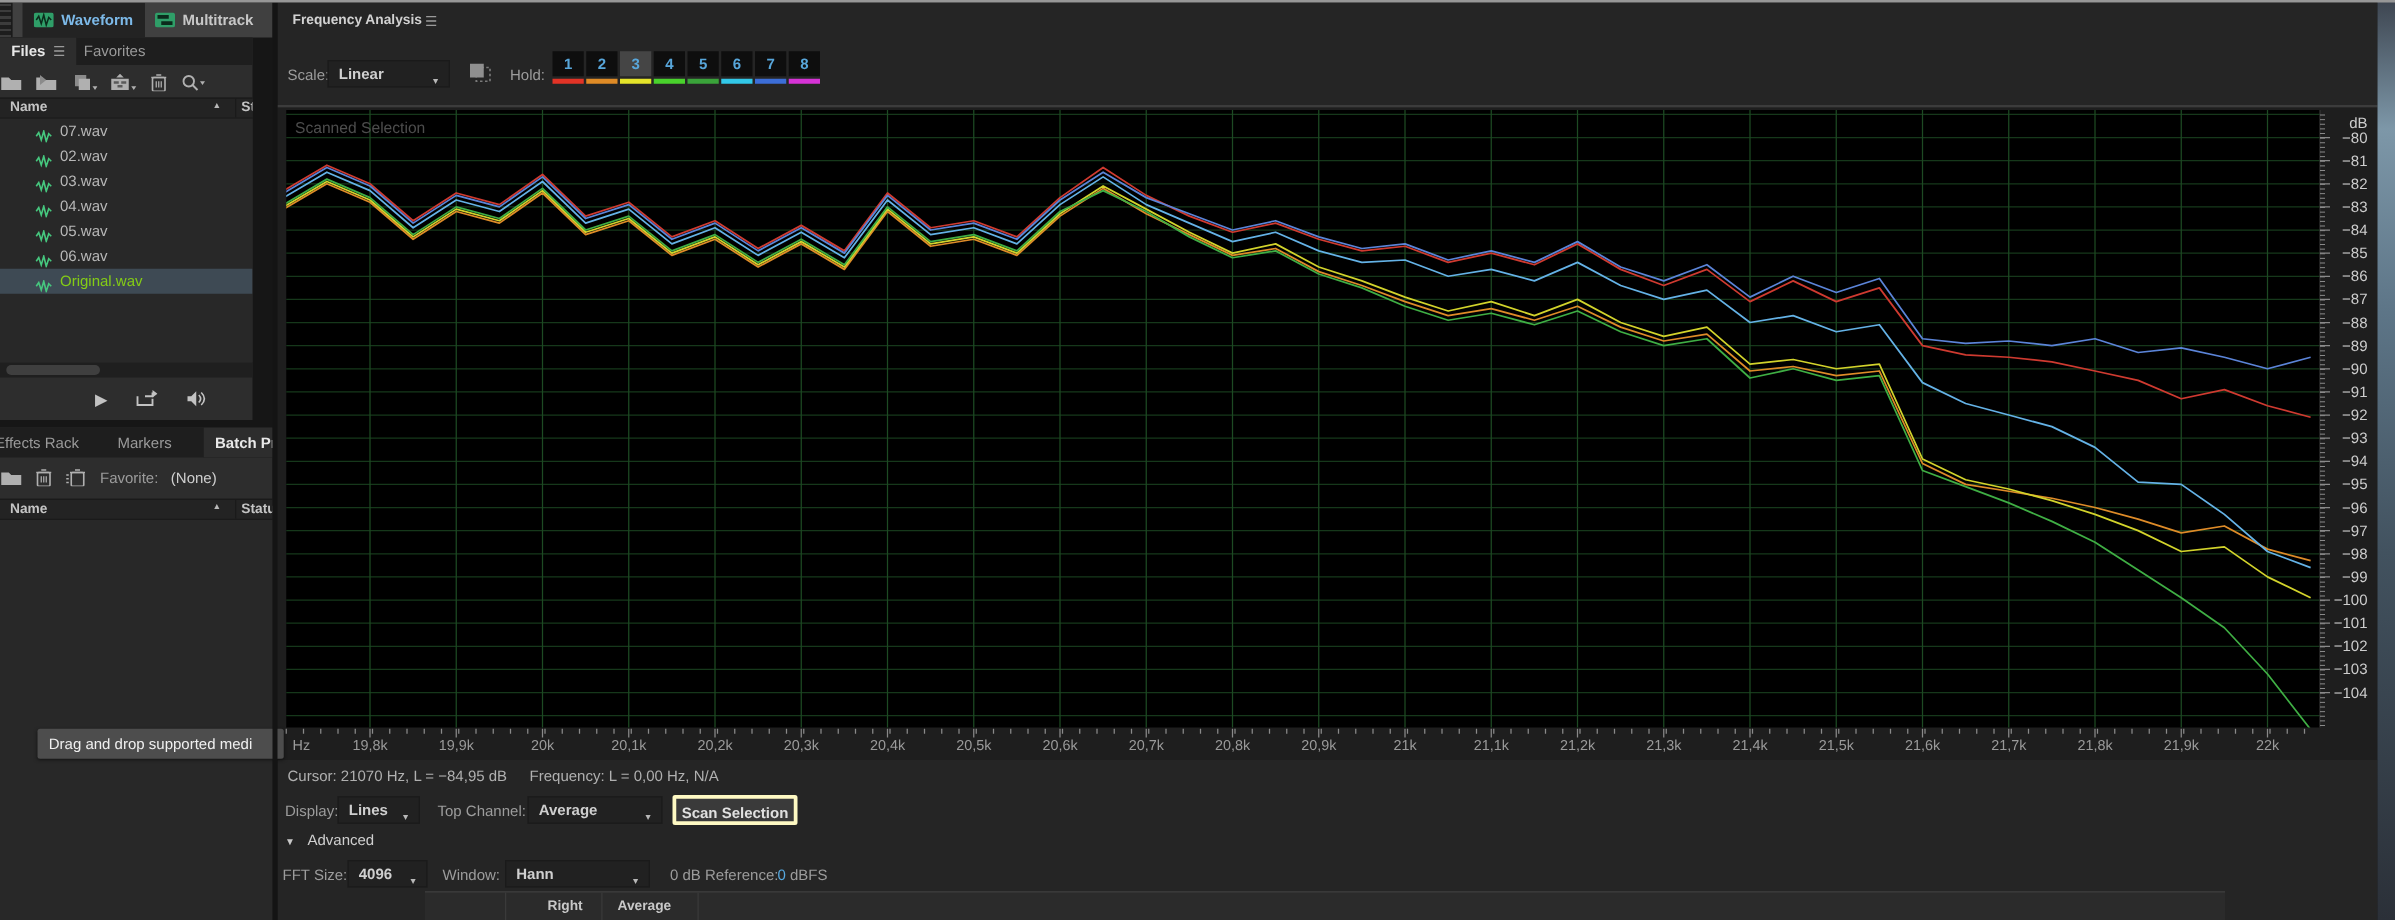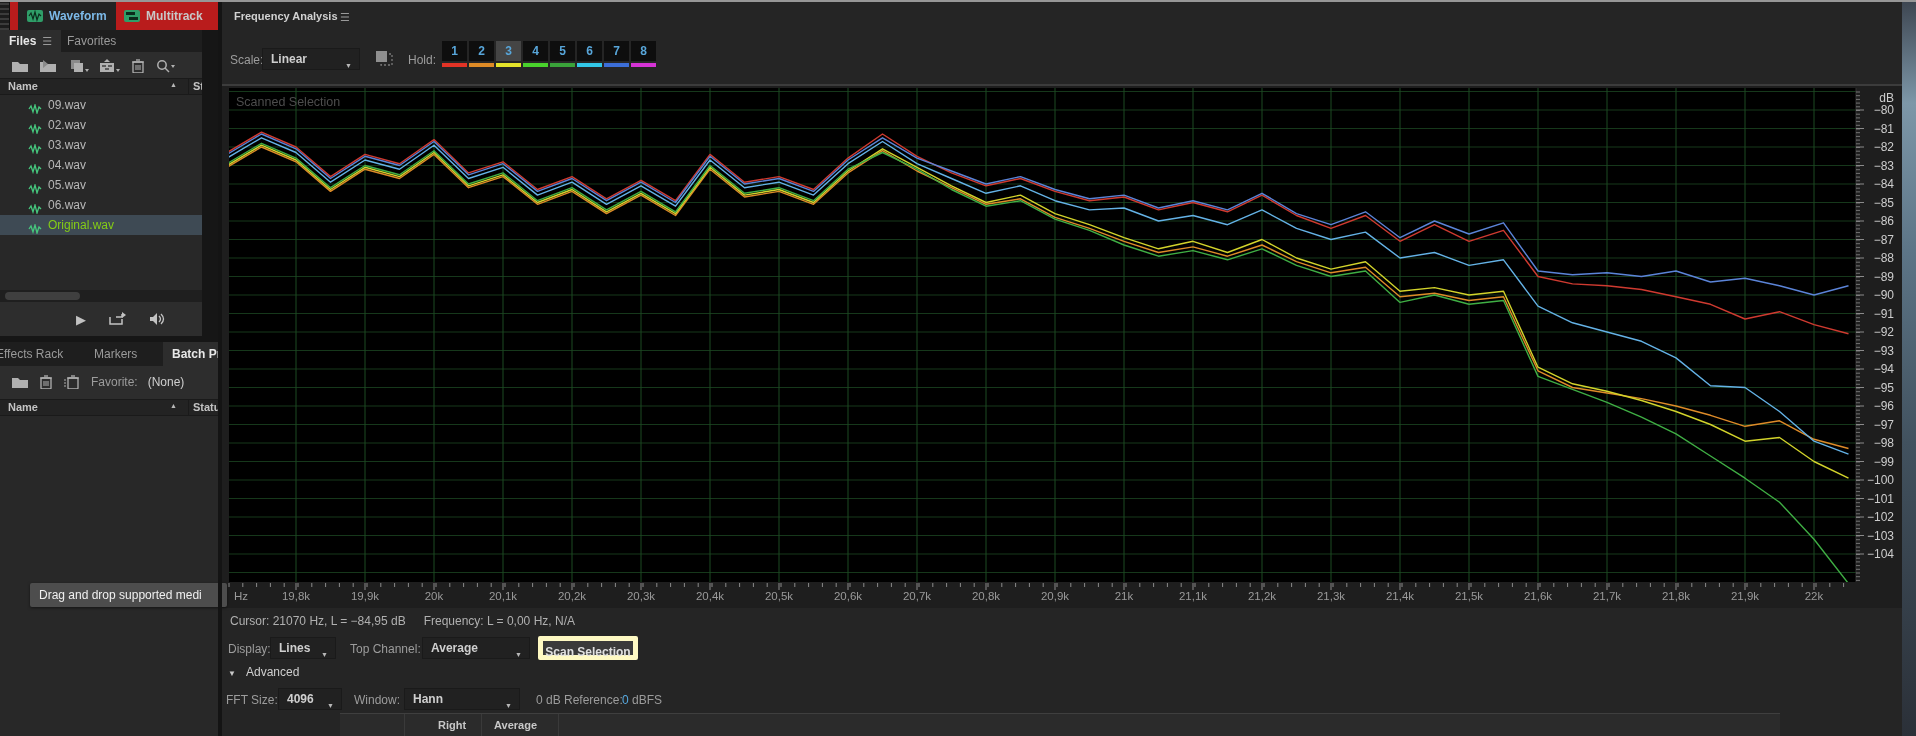--- a/index.html
+++ b/index.html
@@ -1,29 +1,29 @@
 <!DOCTYPE html>
 <html><head>
 <meta charset="utf-8">
 <style>
   html,body{margin:0;padding:0;background:#101010;}
   body{width:1916px;height:736px;overflow:hidden;font-family:"Liberation Sans",sans-serif;-webkit-font-smoothing:antialiased;}
   .app{position:relative;width:1916px;height:736px;background:#161616;overflow:hidden;}
   .topline{position:absolute;left:0;top:0;width:100%;height:2px;background:#979797;z-index:40;}
   
-  .app-tabbar{position:absolute;left:0;top:2px;width:218px;height:28px;background:#b91c1c;}
+  .app-tabbar{position:absolute;left:0;top:2px;width:218px;height:28px;background:#404040;}
   .grip{position:absolute;left:0;top:0;width:9px;height:28px;background:repeating-linear-gradient(0deg,#3c3c3c 0 2px,#1d1d1d 2px 5px);border-right:1px solid #111;}
   .apptab{position:absolute;top:0;height:28px;display:flex;align-items:center;gap:6px;padding:0 9px;font-size:12px;font-weight:bold;color:#c8c8c8;white-space:nowrap;}
   .apptab.active{background:#232323;color:#7cb9e8;}
   .panel{position:absolute;background:#2d2d2d;}
   .tabrow{position:absolute;left:0;top:0;width:100%;height:22px;background:#1e1e1e;overflow:hidden;}
   .ptab{position:absolute;top:0;height:22px;line-height:22px;padding:0 9px;font-size:12px;color:#9a9a9a;white-space:nowrap;}
   .ptab.active{background:#2d2d2d;color:#e8e8e8;font-weight:bold;}
   .menu-glyph{color:#9a9a9a;font-size:11px;margin-left:6px;font-weight:normal;}
-  .toolbar{position:absolute;left:0;width:100%;height:24px;display:flex;align-items:center;gap:10px;padding-left:11px;box-sizing:border-box;}
+  .toolbar{position:absolute;left:0;width:100%;height:24px;display:flex;align-items:center;gap:10px;padding-left:0;box-sizing:border-box;}
   .tbi{display:inline-flex;align-items:center;}
   .hdr{position:absolute;left:0;width:100%;height:15px;background:#232323;border-top:1px solid #1a1a1a;border-bottom:1px solid #1a1a1a;font-size:11px;font-weight:bold;color:#c4c4c4;overflow:hidden;}
   .hdr .hname{position:absolute;left:8px;top:1px;}
   .hdr .sort{position:absolute;left:170px;top:2px;font-size:7px;color:#b8b8b8;}
   .hdr .hdiv{position:absolute;left:188px;top:0;width:1px;height:15px;background:#1a1a1a;}
   .hdr .hstat{position:absolute;left:193px;top:1px;white-space:nowrap;}
   .filelist{position:absolute;left:0;width:100%;background:#282828;overflow:hidden;}
   .frow{position:relative;height:20px;line-height:20px;font-size:12px;color:#b8b8b8;white-space:nowrap;}
   .frow .ficon{position:absolute;left:28px;top:5px;}
   .frow .fname{position:absolute;left:48px;}
@@ -39,21 +39,21 @@
   .freq-menu{position:absolute;left:118px;top:9px;font-size:11px;color:#9a9a9a;}
   .lbl{position:absolute;font-size:12px;color:#9c9c9c;white-space:nowrap;}
   .dd{position:absolute;height:22px;background:#212121;border:1px solid #1a1a1a;box-sizing:border-box;color:#cfcfcf;font-size:12px;font-weight:bold;line-height:20px;padding-left:8px;white-space:nowrap;}
   .dd .caret{position:absolute;right:7px;top:7px;font-size:7px;color:#b8b8b8;}
   .holdwrap{position:absolute;left:220px;top:39px;display:flex;gap:2px;}
   .holdbtn{width:25px;cursor:default;}
   .holdbtn .hb{display:block;width:25px;height:20px;background:#0e0e0e;color:#58a6da;font-size:12px;font-weight:bold;text-align:center;line-height:20px;}
   .holdbtn.hl .hb{background:#454545;}
   .holdbtn .cbar{display:block;width:25px;height:4px;margin-top:2px;}
   .chart{position:absolute;left:0;top:82px;width:1680px;height:524px;background:#1e1e1e;border-top:2px solid #3c3c3c;box-sizing:border-box;}
-  .btnflat{position:absolute;height:24px;background:#3a3a3a;border:5px solid #fef9c3;border-radius:2px;color:#e0e0e0;font-size:12px;font-weight:bold;text-align:center;box-sizing:border-box;line-height:22px;}
+  .btnflat{position:absolute;height:24px;background:#3a3a3a;border:3px solid #fef9c3;border-radius:2px;color:#e0e0e0;font-size:12px;font-weight:bold;text-align:center;box-sizing:border-box;line-height:22px;}
   .cursorline{position:absolute;left:8px;top:612px;font-size:12px;color:#b0b0b0;white-space:nowrap;}
   .cursorline span{margin-right:18px;}
   .advcaret{position:absolute;left:6px;top:667px;font-size:8px;color:#c8c8c8;}
   .advlabel{position:absolute;left:24px;top:663px;font-size:12px;color:#cfcfcf;}
   .refblue{color:#56a9e0;}
   .theader{position:absolute;left:118px;top:711px;width:1440px;height:25px;background:#2b2b2b;border-top:1px solid #3f3f3f;box-sizing:border-box;font-size:11px;font-weight:bold;color:#c8c8c8;}
   .theader span{position:absolute;top:5px;}
   .theader .tdiv{position:absolute;top:0;width:1px;height:25px;background:#3a3a3a;}
   .desktop-strip{position:absolute;left:1902px;top:0;width:14px;height:736px;background:linear-gradient(180deg,#3d4550 0%,#7d97a8 14%,#5d7587 34%,#42525f 60%,#2b3038 100%);}
   svg text{font-family:"Liberation Sans",sans-serif;}
@@ -147,21 +147,21 @@
       <span class="hname">Name</span>
       <span class="sort">▲</span>
       <span class="hdiv"></span>
       <span class="hstat">Status</span>
     </div>
     <div class="filelist" style="top:65px;height:195px;">
         <div class="frow">
           <span class="ficon"><svg width="14" height="10">
               <polyline points="1,5 3,2 5,8 7,1 9,9 11,3 13,5" fill="none" stroke="#46c77e" stroke-width="1.3"></polyline>
             </svg></span>
-          <span class="fname">09.wav</span>
+          <span class="fname">07.wav</span>
         </div>
         <div class="frow">
           <span class="ficon"><svg width="14" height="10">
               <polyline points="1,5 3,2 5,8 7,1 9,9 11,3 13,5" fill="none" stroke="#46c77e" stroke-width="1.3"></polyline>
             </svg></span>
           <span class="fname">02.wav</span>
         </div>
         <div class="frow">
           <span class="ficon"><svg width="14" height="10">
               <polyline points="1,5 3,2 5,8 7,1 9,9 11,3 13,5" fill="none" stroke="#46c77e" stroke-width="1.3"></polyline>

